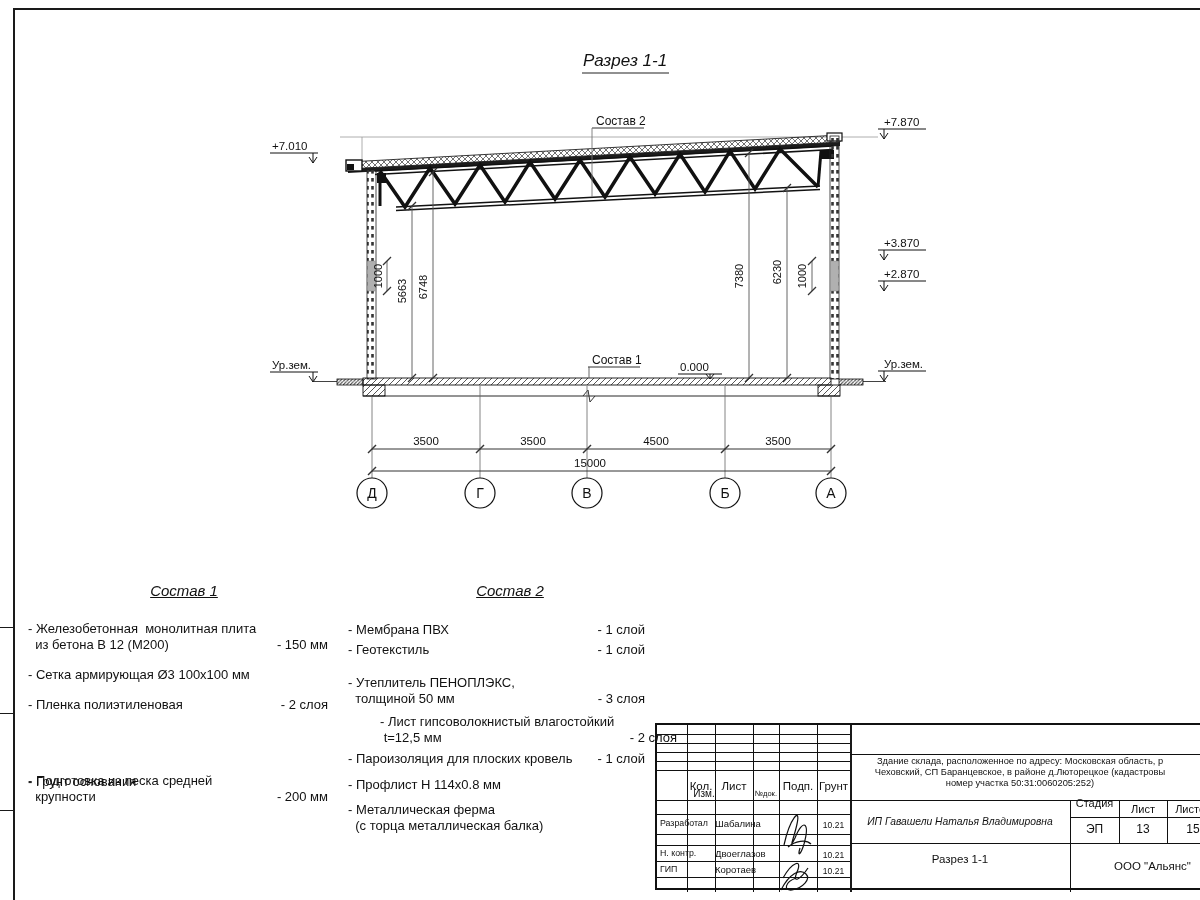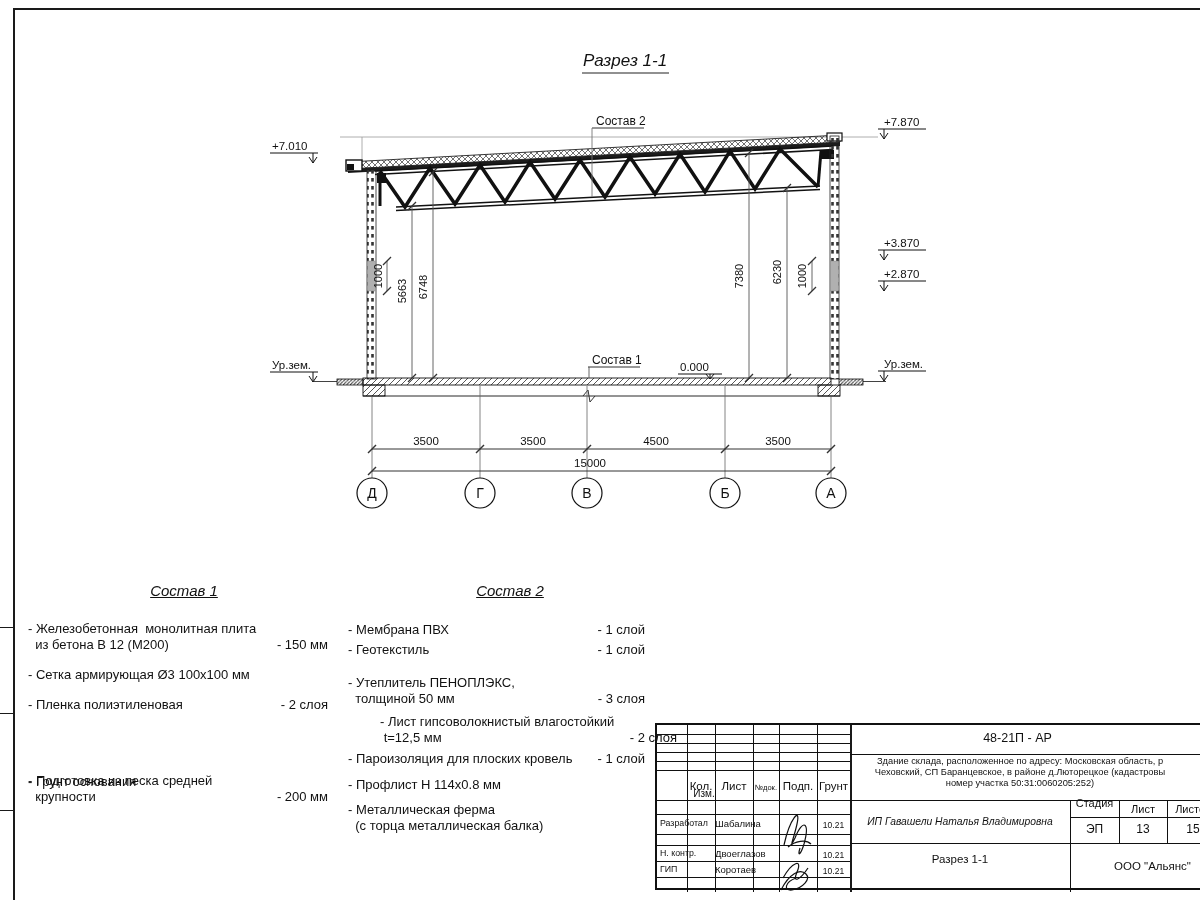--- a/index.html
+++ b/index.html
@@ -314,21 +314,21 @@
   <div class="hl" style="left:193px;top:75px;width:352px;"></div>
   <div class="hl" style="left:413px;top:92px;width:132px;"></div>
   <div class="hl" style="left:193px;top:118px;width:352px;"></div>
   <div class="vl" style="left:413px;top:75px;height:92px;"></div>
   <div class="vl" style="left:462px;top:75px;height:43px;"></div>
   <div class="vl" style="left:510px;top:75px;height:43px;"></div>
 
   <div class="t ctr" style="left:0px;top:63px;width:30px;font-size:10px;margin-left:32px;">Изм.</div>
   <div class="t ctr" style="left:30px;top:55px;width:28px;font-size:11.5px;">Кол.</div>
   <div class="t ctr" style="left:58px;top:55px;width:38px;font-size:11.5px;">Лист</div>
-  <div class="t ctr" style="left:96px;top:58px;width:26px;font-size:7.5px;">№док.</div>
+  <div class="t ctr" style="left:96px;top:64px;width:26px;font-size:7.5px;">№док.</div>
   <div class="t ctr" style="left:122px;top:55px;width:38px;font-size:11.5px;">Подп.</div>
   <div class="t ctr" style="left:160px;top:55px;width:33px;font-size:11.5px;">Грунт</div>
 
   <div class="t" style="left:3px;top:93px;font-size:8.8px;">Разработал</div>
   <div class="t ctr" style="left:58px;top:93px;width:38px;font-size:9.5px;">Шабалина</div>
   <div class="t ctr" style="left:160px;top:95px;width:33px;font-size:8.5px;">10.21</div>
   <div class="t" style="left:3px;top:123px;font-size:8.8px;">Н. контр.</div>
   <div class="t ctr" style="left:58px;top:123px;width:38px;font-size:9.5px;">Двоеглазов</div>
   <div class="t ctr" style="left:160px;top:125px;width:33px;font-size:8.5px;">10.21</div>
   <div class="t" style="left:3px;top:139px;font-size:8.8px;">ГИП</div>
@@ -337,21 +337,20 @@
 
   <svg class="abs" style="left:122px;top:75px;" width="38" height="92" viewBox="0 0 38 92">
     <g fill="none" stroke="#111" stroke-width="1.2">
       <path d="M5,45 C11,18 22,6 18,24 C15,38 9,52 16,38 C24,18 31,22 25,44 C22,54 18,58 21,48"></path>
       <path d="M9,47 C16,41 27,39 32,44"></path>
       <path d="M4,78 C13,62 24,58 18,72 C13,84 21,80 29,68"></path>
       <path d="M2,90 C10,74 21,68 27,74 C32,79 24,88 13,90 C4,91 6,82 17,78"></path>
     </g>
   </svg>
 
-  <div class="t ctr" style="left:193px;top:6px;width:335px;font-size:12.5px;">48-21П - АР</div>
   <div class="t ctr" style="left:193px;top:31px;width:340px;font-size:9.3px;">Здание склада, расположенное по адресу: Московская область, р</div>
   <div class="t ctr" style="left:193px;top:42px;width:340px;font-size:9.3px;">Чеховский, СП Баранцевское, в районе д.Люторецкое  (кадастровы</div>
   <div class="t ctr" style="left:193px;top:53px;width:340px;font-size:9.3px;">номер участка 50:31:0060205:252)</div>
   <div class="t ctr" style="left:197px;top:91px;width:212px;font-size:10.3px;font-style:italic;">ИП Гавашели Наталья Владимировна</div>
   <div class="t ctr" style="left:413px;top:72px;width:49px;font-size:11px;">Стадия</div>
   <div class="t ctr" style="left:462px;top:78px;width:48px;font-size:11px;">Лист</div>
   <div class="t ctr" style="left:510px;top:78px;width:52px;font-size:11px;">Листов</div>
   <div class="t ctr" style="left:413px;top:97px;width:49px;font-size:12px;">ЭП</div>
   <div class="t ctr" style="left:462px;top:97px;width:48px;font-size:12px;">13</div>
   <div class="t ctr" style="left:510px;top:97px;width:52px;font-size:12px;">15</div>

